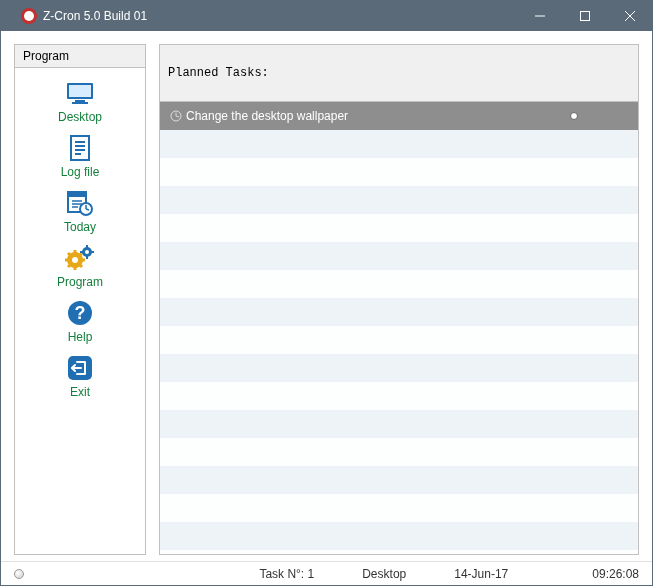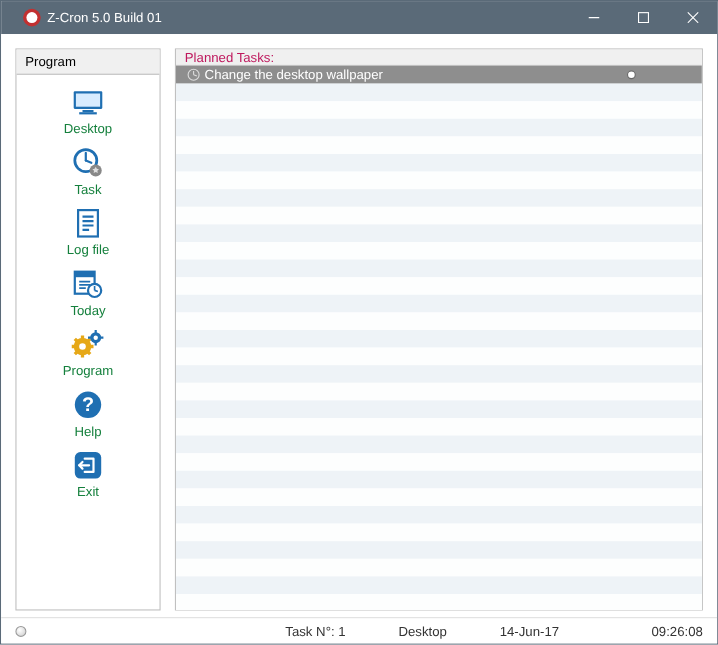--- a/index.html
+++ b/index.html
@@ -92,31 +92,32 @@
   
   .main-panel {
     flex: 1;
     border: 1px solid #c0c0c0;
     display: flex;
     flex-direction: column;
   }
   .main-header {
     background: #f0f0f0;
     border-bottom: 1px solid #c0c0c0;
-    padding: 0 8px;
-    font-size: 12px;
-    color: #be185d;
+    padding: 21px 8px;
+    font-size: 12px;
+    color: #000000;
+    font-family: Liberation Mono, monospace;
   }
   .task-list {
     flex: 1;
     overflow: auto;
     background: #fafcfe;
   }
   .task-row {
-    height: 16px;
+    height: 28px;
     display: flex;
     align-items: center;
     padding: 0 10px;
     font-size: 12px;
   }
   .task-row.stripe-even { background: #fdfefe; }
   .task-row.stripe-odd { background: #eef3f7; }
   .task-row.selected {
     background: #8e8e8e;
     color: #fff;
@@ -193,32 +194,20 @@
         <div class="sidebar-item">
           <div class="icon-box">
             <svg width="30" height="24" viewBox="0 0 30 24">
               <rect x="2" y="2" width="26" height="16" rx="1" fill="#1f6fb2"></rect>
               <rect x="4" y="4" width="22" height="12" fill="#d8ecff"></rect>
               <rect x="10" y="19" width="10" height="2" fill="#1f6fb2"></rect>
               <rect x="7" y="21" width="16" height="2" fill="#1f6fb2"></rect>
             </svg>
           </div>
           <div class="label">Desktop</div>
-        </div>
-        <div class="sidebar-item">
-          <div class="icon-box">
-            <svg width="28" height="28" viewBox="0 0 28 28">
-              <circle cx="12" cy="12" r="10" fill="none" stroke="#1f6fb2" stroke-width="2.5"></circle>
-              <line x1="12" y1="12" x2="12" y2="5" stroke="#1f6fb2" stroke-width="2" stroke-linecap="round"></line>
-              <line x1="12" y1="12" x2="17" y2="14" stroke="#1f6fb2" stroke-width="2" stroke-linecap="round"></line>
-              <circle cx="21" cy="21" r="5.5" fill="#888"></circle>
-              <path d="M21 17.5 l1 2 l2 0.3 l-1.5 1.5 l0.4 2 l-1.9 -1 l-1.9 1 l0.4 -2 l-1.5 -1.5 l2 -0.3 z" fill="#ddd"></path>
-            </svg>
-          </div>
-          <div class="label">Task</div>
         </div>
         <div class="sidebar-item">
           <div class="icon-box">
             <svg width="24" height="28" viewBox="0 0 24 28">
               <rect x="3" y="2" width="18" height="24" fill="#fff" stroke="#1f6fb2" stroke-width="2"></rect>
               <line x1="7" y1="8" x2="17" y2="8" stroke="#1f6fb2" stroke-width="2"></line>
               <line x1="7" y1="12" x2="17" y2="12" stroke="#1f6fb2" stroke-width="2"></line>
               <line x1="7" y1="16" x2="17" y2="16" stroke="#1f6fb2" stroke-width="2"></line>
               <line x1="7" y1="20" x2="13" y2="20" stroke="#1f6fb2" stroke-width="2"></line>
             </svg>

